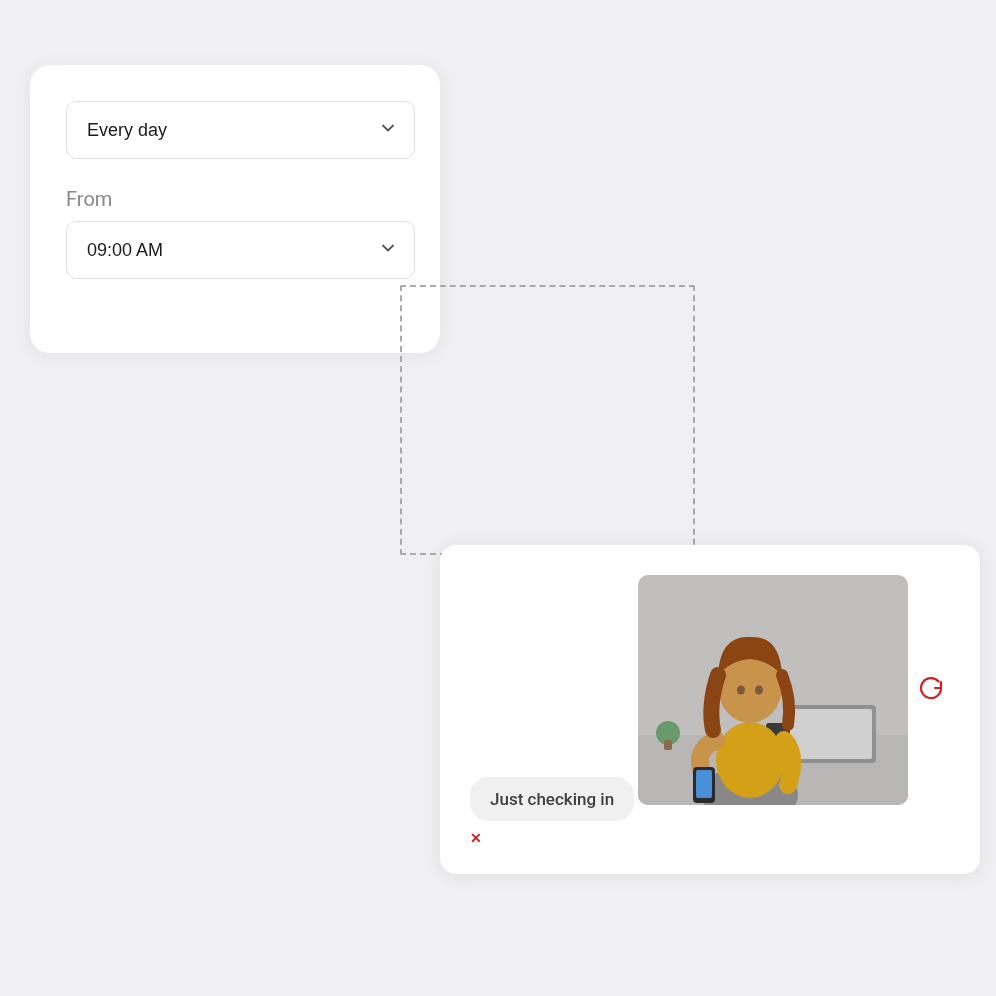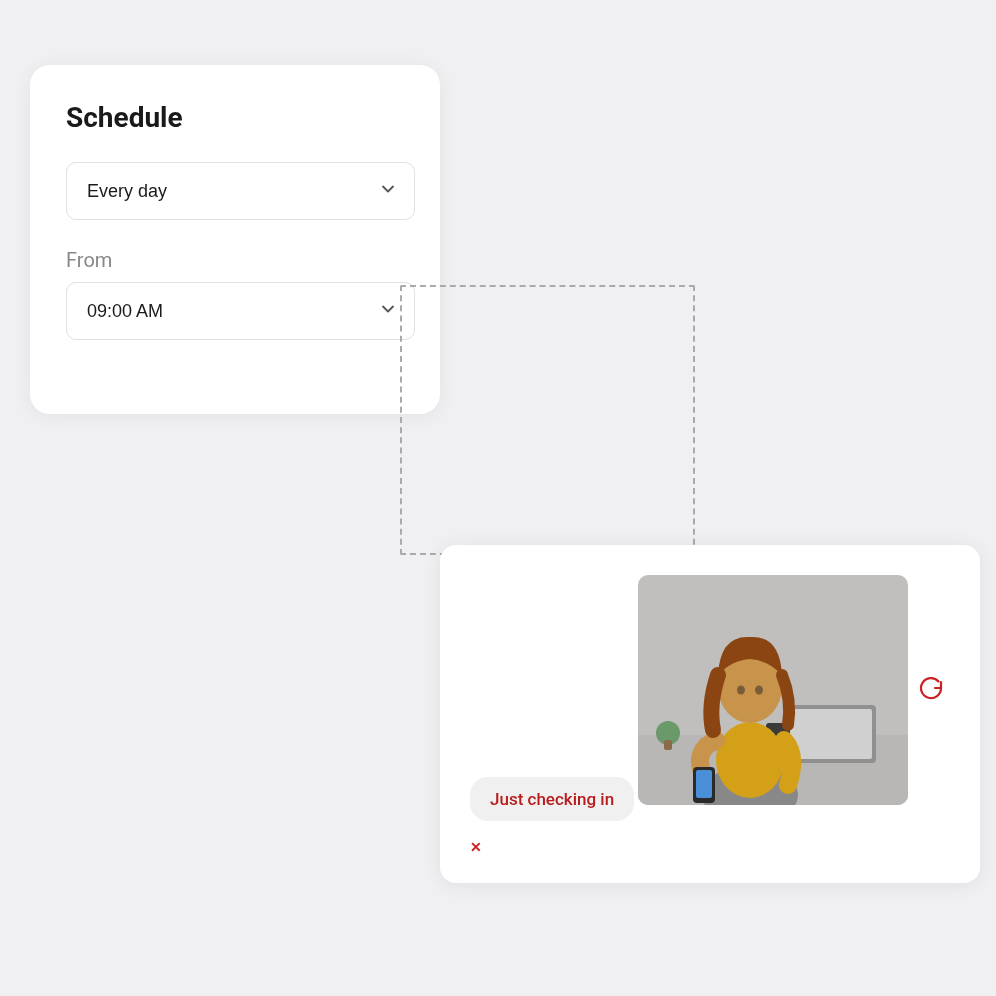--- a/index.html
+++ b/index.html
@@ -94,22 +94,22 @@
       box-shadow: 0 2px 20px rgba(0,0,0,0.07);
     }
 
     .chat-bubble {
       display: inline-block;
       background: #f0f0f0;
       border-radius: 18px;
       padding: 12px 20px;
       font-size: 17px;
       font-weight: 500;
-      color: #b91c1c;
-      margin-bottom: 18px;
+      color: #404040;
+      margin-bottom: 9px;
     }
 
     .error-message {
       display: flex;
       align-items: center;
       gap: 8px;
       color: #cc2222;
       font-size: 15px;
     }
 
@@ -124,21 +124,20 @@
       height: 230px;
       border-radius: 10px;
       overflow: hidden;
       position: relative;
     }
   </style>
 </head>
 <body>
 
 <div class="schedule-card">
-  <div class="schedule-title">Schedule</div>
 
   <div class="dropdown-wrapper">
     <select class="dropdown-select">
       <option>Every day</option>
       <option>Weekdays</option>
       <option>Weekends</option>
       <option>Custom</option>
     </select>
     <span class="dropdown-arrow">
       <svg width="18" height="18" viewBox="0 0 18 18" fill="none">

